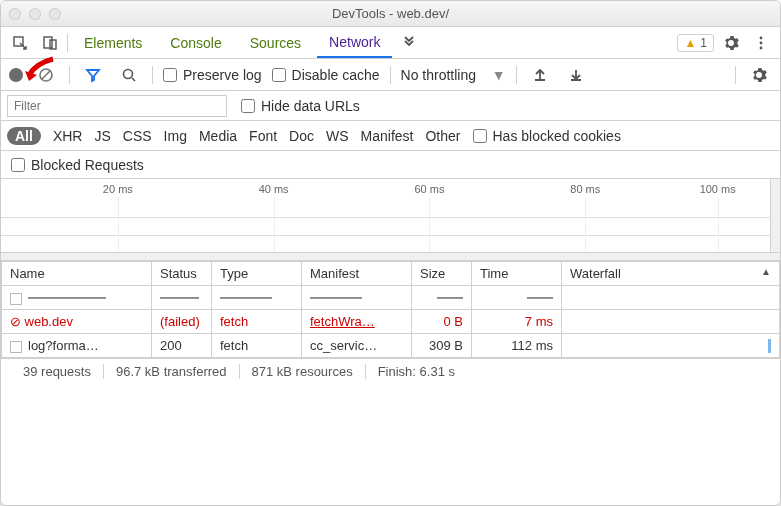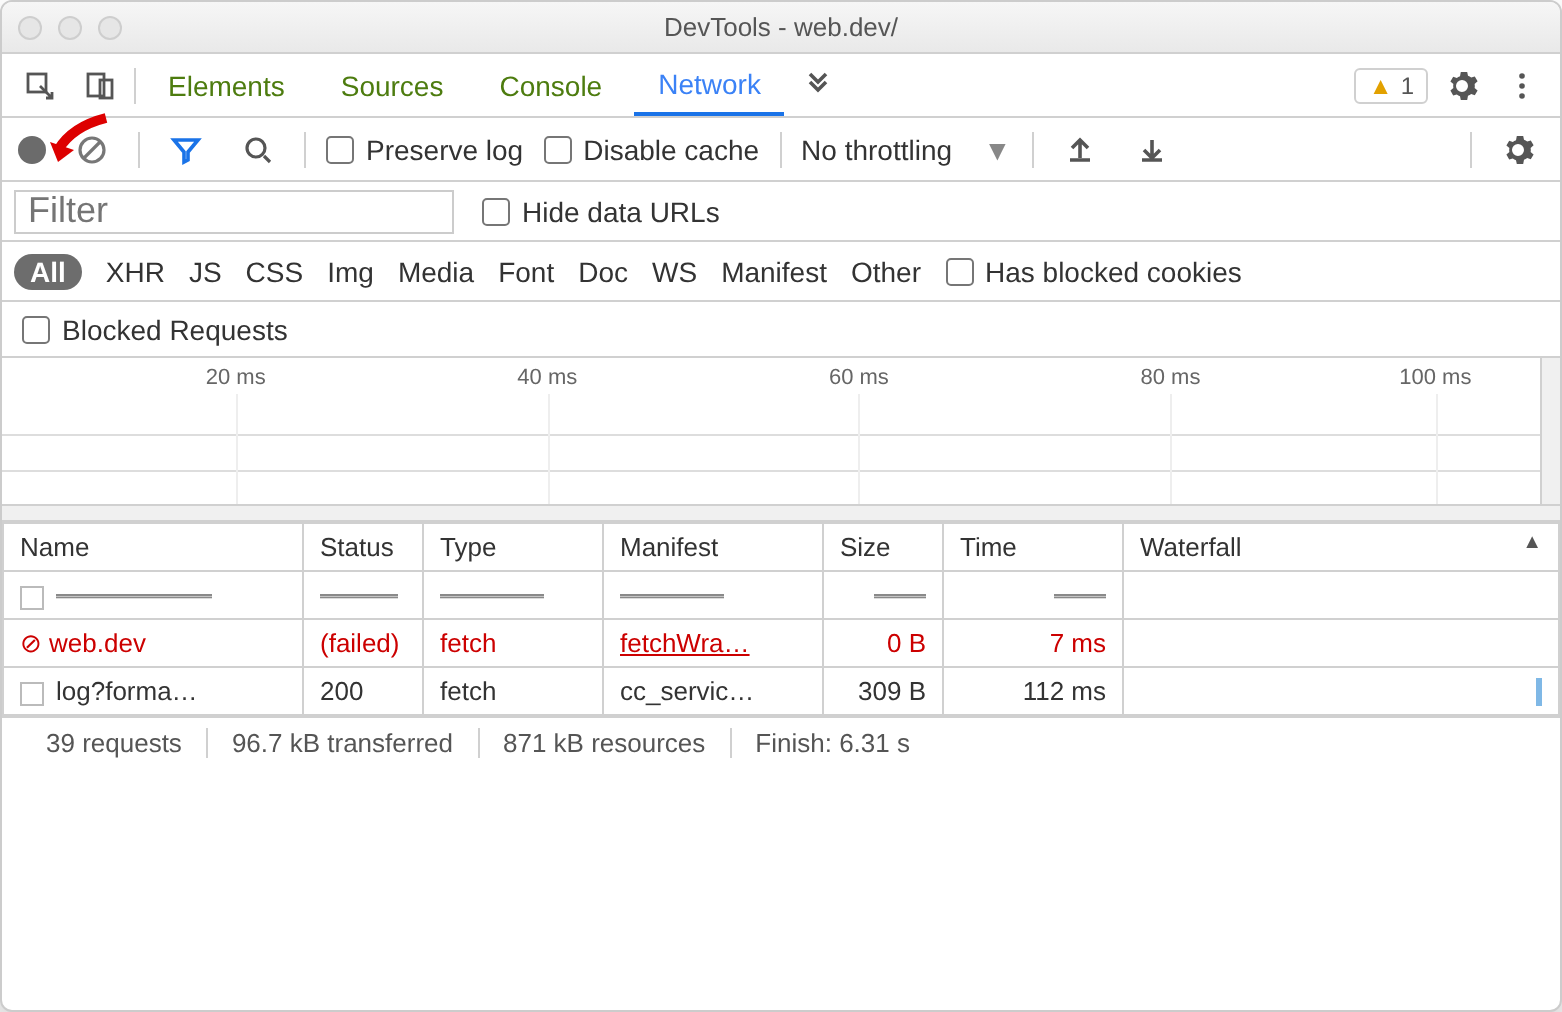--- a/index.html
+++ b/index.html
@@ -7,32 +7,32 @@
   .window { width: 781px; height: 506px; border: 1px solid #ccc; border-radius: 6px; overflow: hidden; box-shadow: 0 20px 40px rgba(0,0,0,.25); margin: 0 auto; background:#fff; display:flex; flex-direction:column; }
   .titlebar { height: 26px; background: linear-gradient(#f6f6f6,#e9e9e9); border-bottom:1px solid #d0d0d0; display:flex; align-items:center; padding:0 8px; position:relative; }
   .traffic { display:flex; gap:8px; }
   .dot { width:12px; height:12px; border-radius:50%; border:1px solid rgba(0,0,0,.1); background:#e6e6e6; }
   .title { position:absolute; left:0; right:0; text-align:center; font-size:13px; color:#555; }
   .tabs { height:32px; border-bottom:1px solid #d0d0d0; display:flex; align-items:center; padding:0 6px; gap:4px; }
   .icon-btn { width:26px; height:26px; display:flex; align-items:center; justify-content:center; color:#555; }
   .icon-btn svg { width:16px; height:16px; }
   .spacer { flex:1; }
   .tabs .tab { padding:6px 12px; color:#4d7c0f; font-size:14px; }
-  .tabs .tab.active { border-bottom:2px solid #1a73e8; color:#3b82f6; }
+  .tabs .tab.active { border-bottom:2px solid #1a73e8; color:#4c1d95; }
   .warn { display:flex; align-items:center; gap:4px; border:1px solid #d0d0d0; border-radius:3px; padding:1px 6px; font-size:12px; color:#555; }
   .warn .tri { color:#e2a100; }
   .toolbar { height:32px; border-bottom:1px solid #d0d0d0; display:flex; align-items:center; padding:0 8px; gap:10px; }
   .record { width:14px; height:14px; border-radius:50%; background:#6b6b6b; }
   .arrow-annot { position:absolute; color:#d00; }
   .vr { width:1px; height:18px; background:#d0d0d0; }
   .chk { display:flex; align-items:center; gap:6px; color:#333; font-size:14px; }
   .chk input { width:14px; height:14px; }
   .sel { display:flex; align-items:flex-start; gap:4px; color:#333; }
   .filterbar { height:30px; border-bottom:1px solid #d0d0d0; display:flex; align-items:center; padding:0 6px; gap:14px; }
-  .input { border:1px solid #ccc; height:22px; padding:2px 6px; width:220px; font-size:18px; color:#777; }
+  .input { border:1px solid #ccc; height:22px; padding:2px 6px; width:220px; font-size:12px; color:#777; }
   .typebar { height:30px; border-bottom:1px solid #d0d0d0; display:flex; align-items:center; padding:0 6px; gap:12px; font-size:14px; }
   .pill { background:#6d6d6d; color:#ffffff; border-radius:10px; padding:1px 8px; font-size:14px;font-weight:bold; }
   .blockedbar { height:28px; border-bottom:1px solid #d0d0d0; display:flex; align-items:center; padding:0 10px; }
   .overview { height:74px; border-bottom:1px solid #d0d0d0; position:relative; background:#fff; }
   .ov-tick { position:absolute; top:4px; font-size:11px; color:#666; transform:translateX(-50%); }
   .ov-line { position:absolute; top:18px; bottom:0; width:1px; background:#eee; }
   .ov-sep { position:absolute; left:0; right:10px; height:1px; background:#ddd; }
   .ov-right { position:absolute; right:0; top:0; bottom:0; width:10px; background:#f0f0f0; border-left:1px solid #d0d0d0; }
   .split { height:8px; background:#f0f0f0; border-bottom:1px solid #d0d0d0; }
   .grid { flex:0 0 auto; }
@@ -74,22 +74,22 @@
         </svg>
       </div>
     <div class="icon-btn">
         <svg viewBox="0 0 16 16" fill="none" stroke="currentColor" stroke-width="1.4">
           <rect x="2" y="2" width="8" height="11"></rect>
           <rect x="8" y="5" width="6" height="9"></rect>
         </svg>
       </div>
     <div class="vr"></div>
     <div class="tab">Elements</div>
+    <div class="tab">Console</div>
     <div class="tab">Sources</div>
-    <div class="tab">Console</div>
     <div class="tab active">Network</div>
     <div class="icon-btn">
         <svg viewBox="0 0 16 16" stroke="currentColor" stroke-width="1.8" fill="none">
           <path d="M4 6 L8 10 L12 6"></path>
           <path d="M4 2 L8 6 L12 2"></path>
         </svg>
       </div>
     <div class="spacer"></div>
     <div class="warn">
         <span class="tri">▲</span>

